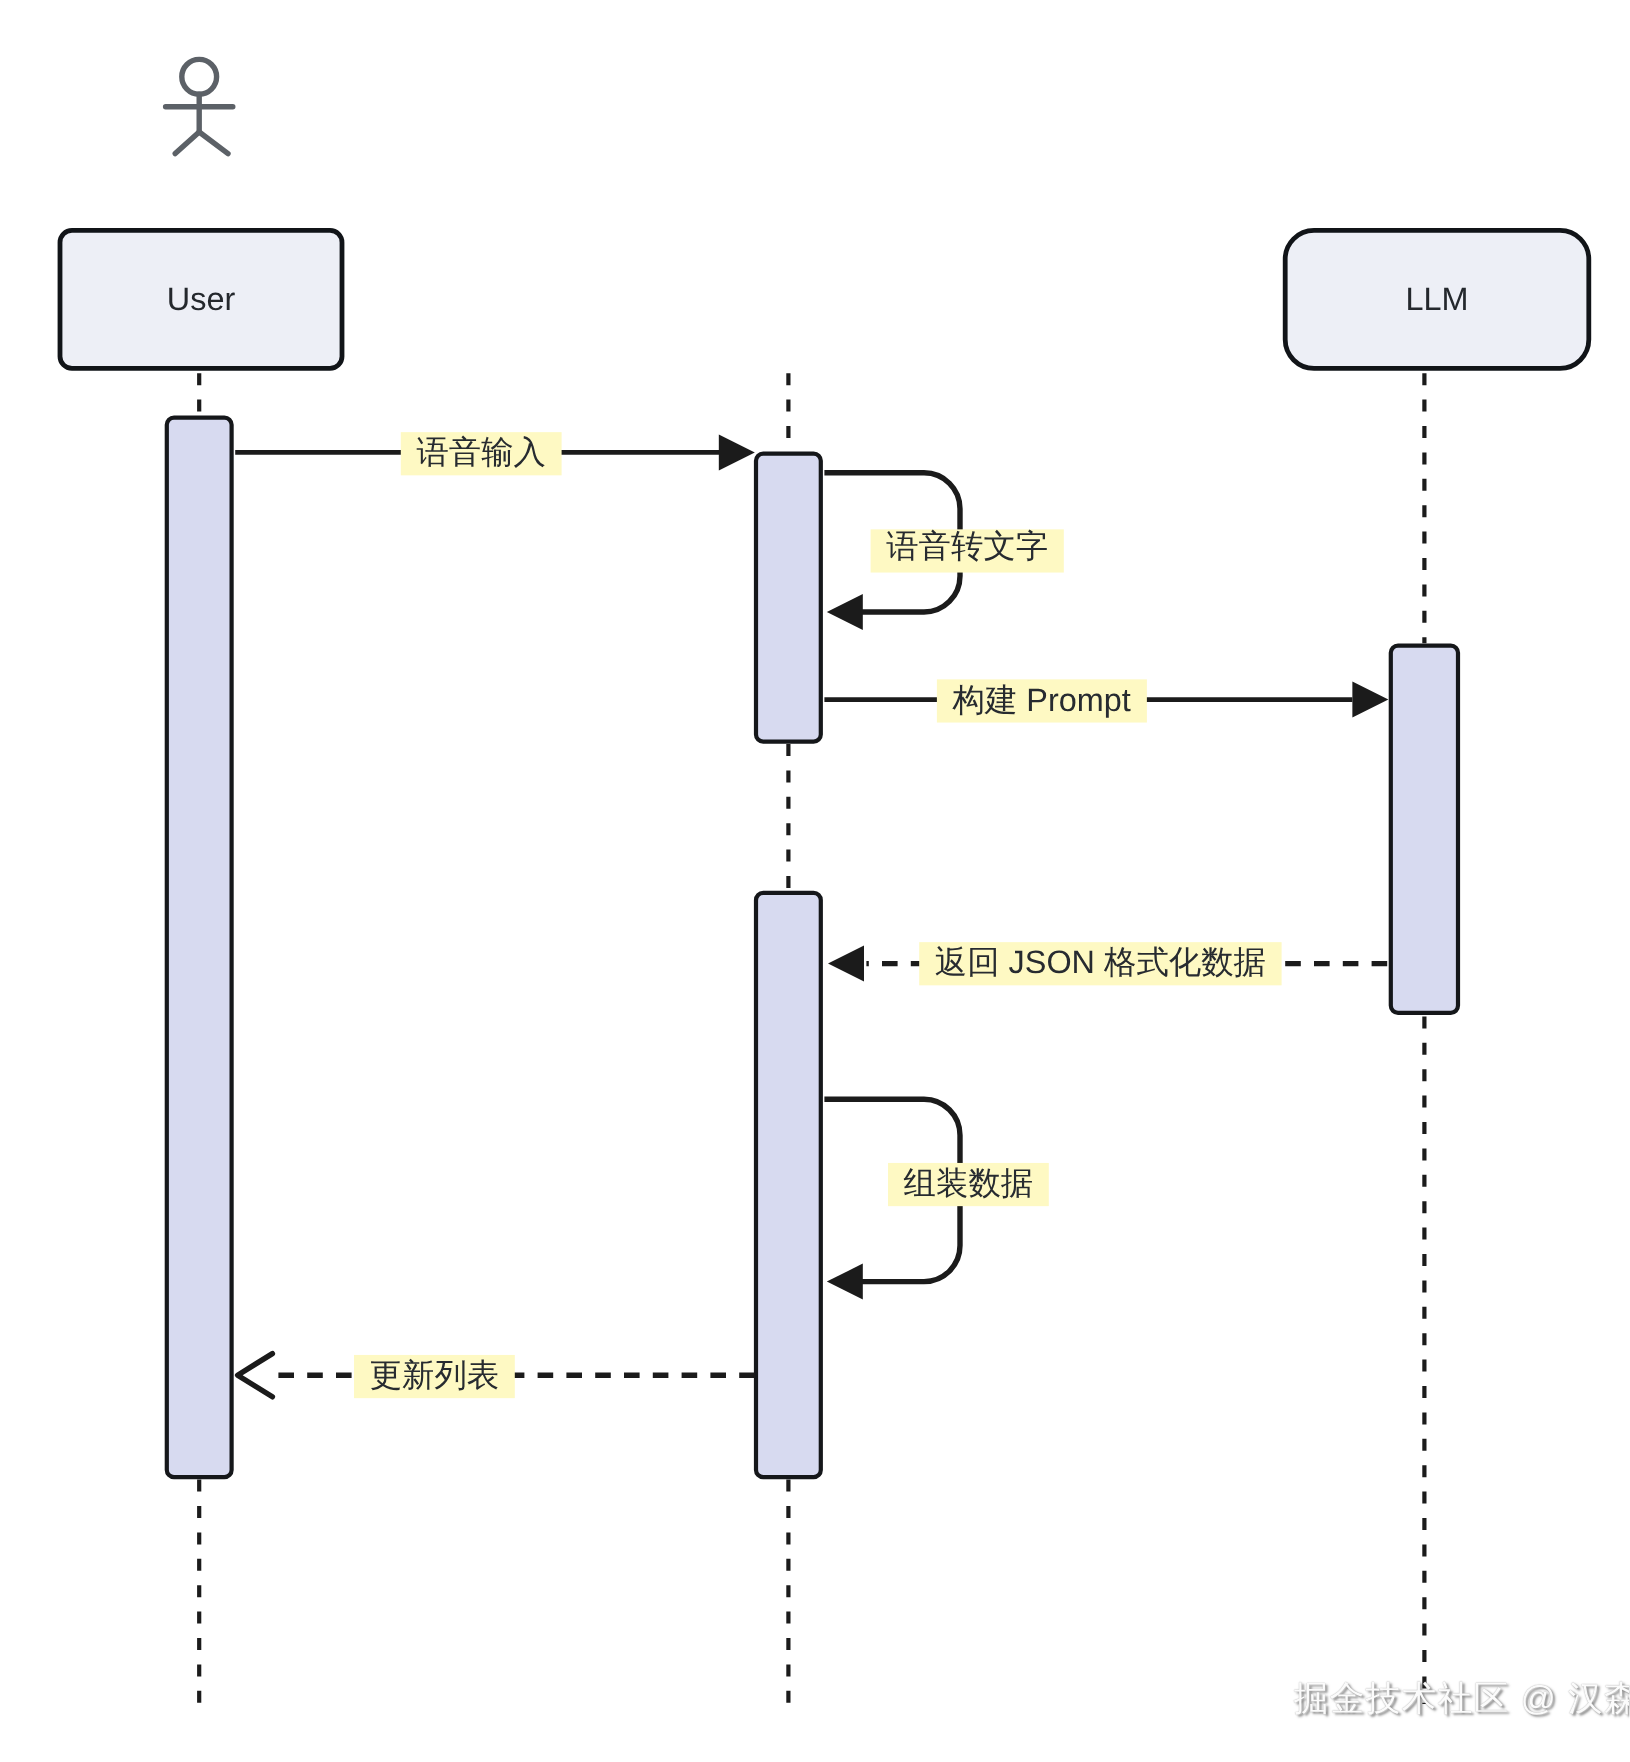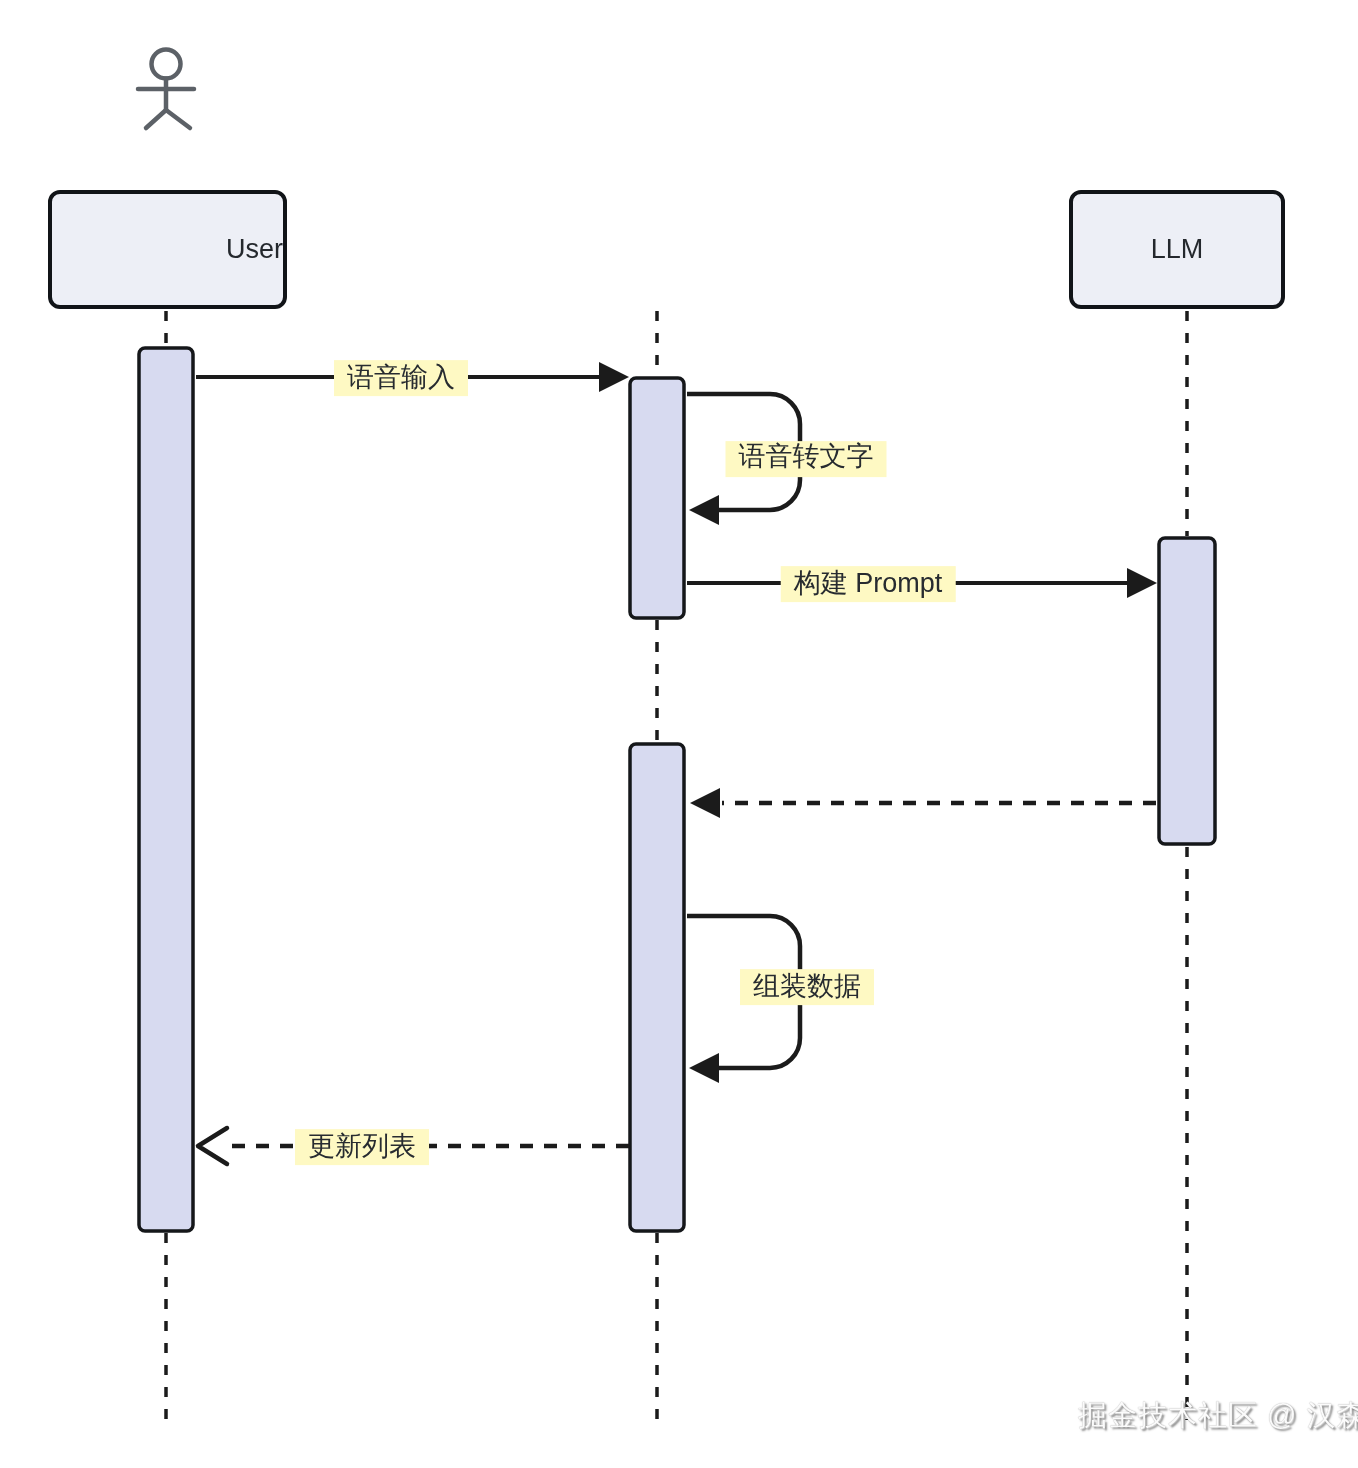--- a/index.html
+++ b/index.html
@@ -96,28 +96,29 @@
       <path d="M687 916 H770 A30 30 0 0 1 800 946 V1038 A30 30 0 0 1 770 1068 H706"></path>
     </g>
     <polygon points="689,1068 719,1053 719,1083" fill="#1B1B1B"></polygon>
 
     <g>
       <line x1="629" y1="1146" x2="226" y2="1146" stroke="#1B1B1B" stroke-width="4.5" stroke-dasharray="13 11"></line>
       <polyline points="227,1128 198,1146 227,1164" fill="none" stroke="#1B1B1B" stroke-width="4.5" stroke-linecap="round" stroke-linejoin="round"></polyline>
     </g>
   </svg>
 
-  <div class="pbox" style="left:48px; top:190px;justify-content:flex-end;">
+  <div class="pbox" style="left:48px; top:190px;">
     <span>User</span>
   </div>
-  <div class="pbox" style="left:1069px; top:190px; width:216px;">
+  <div class="pbox" style="left:1069px; top:190px; width:257px;border-radius:26px;">
     <span>LLM</span>
   </div>
 
   <div class="msg-label" style="left:401px; top:378px;">语音输入</div>
   <div class="msg-label" style="left:806px; top:459px;font-family:Liberation Mono, monospace;">语音转文字</div>
   <div class="msg-label" style="left:868px; top:584px;">构建 Prompt</div>
+  <div class="msg-label" style="left:917px; top:803px;">返回 JSON 格式化数据</div>
   <div class="msg-label" style="left:807px; top:987px;">组装数据</div>
   <div class="msg-label" style="left:362px; top:1147px;">更新列表</div>
 
   <div class="watermark">掘金技术社区 @ 汉森</div>
 
 </div>
 
 </body></html>

